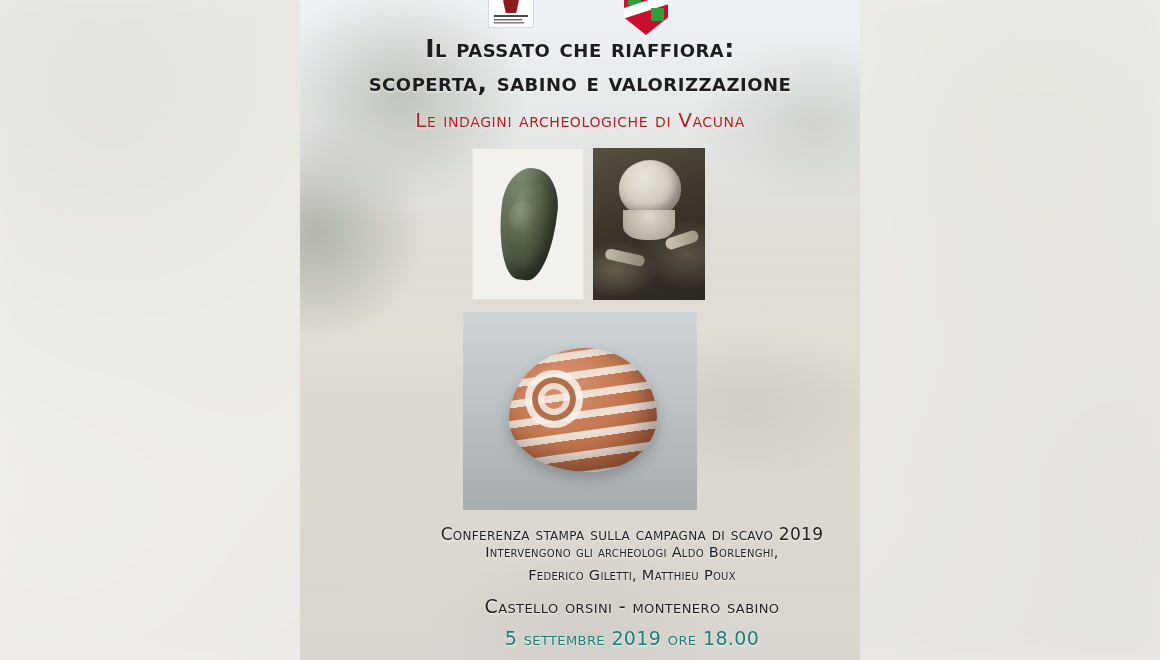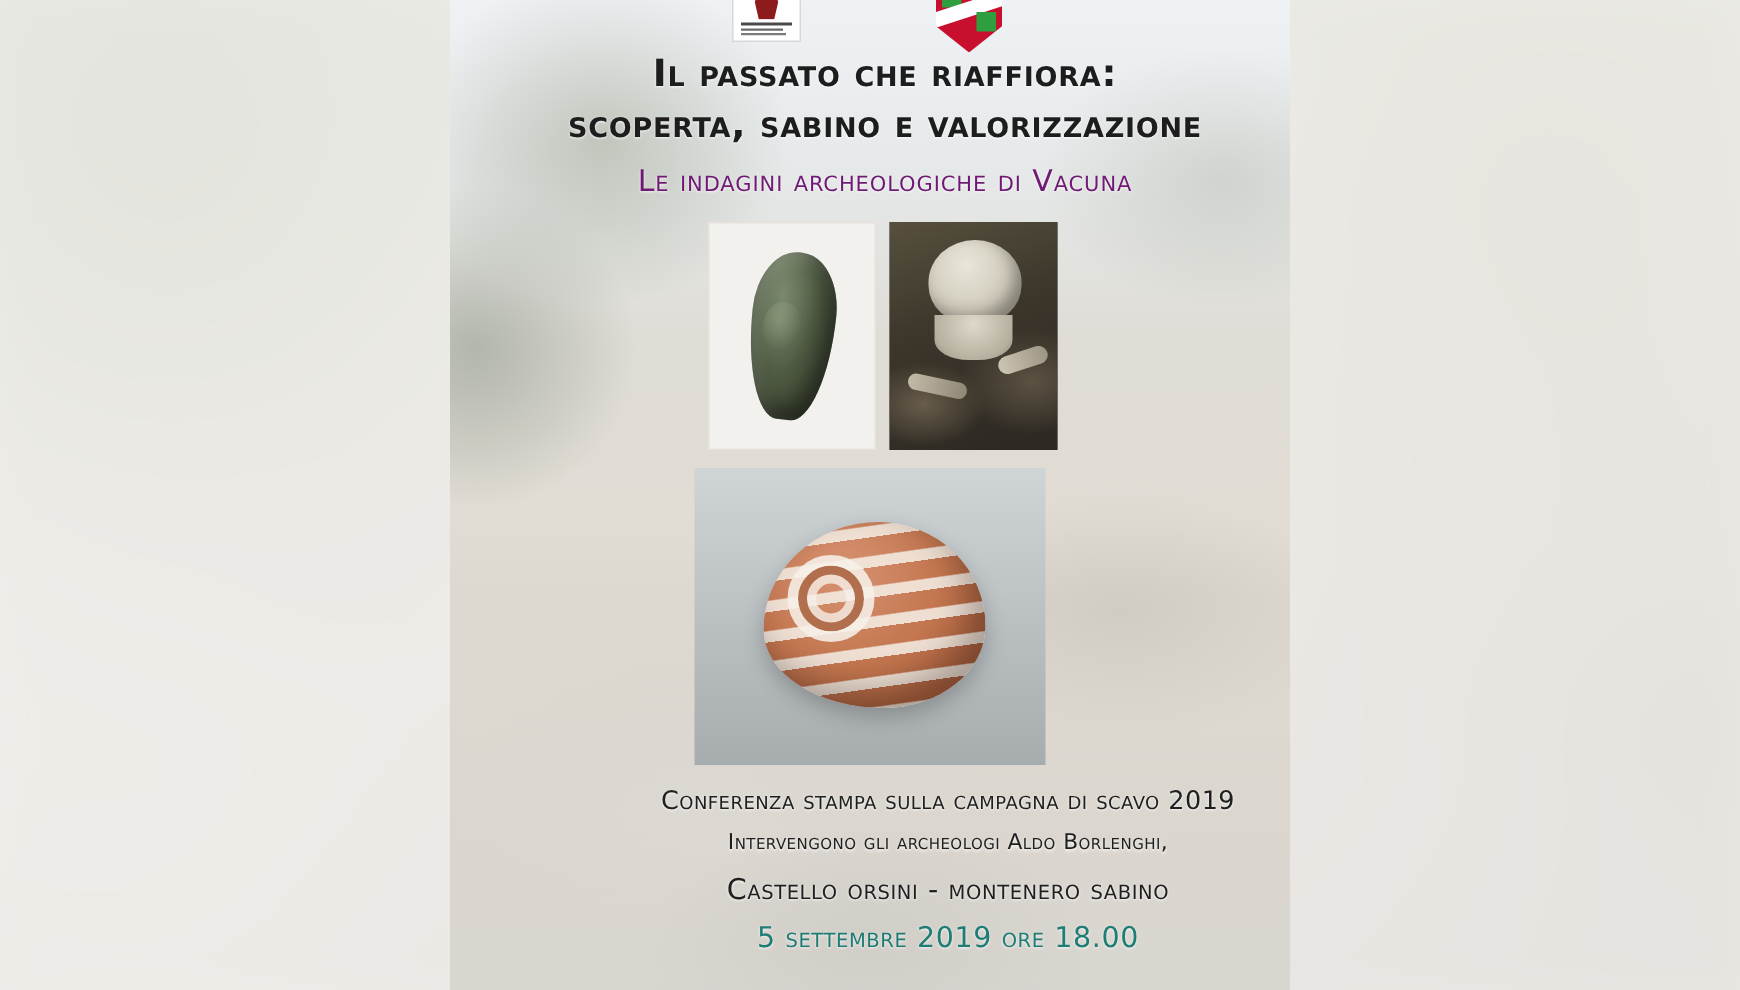--- a/index.html
+++ b/index.html
@@ -135,42 +135,42 @@
   }
   .logo-comune .shield .g2 {
     position: absolute; right: 4px; bottom: 14px;
     width: 13px; height: 13px; background: #2f9e3e;
   }
 
   
   .title-block {
     position: absolute;
     top: 32px;
-    left: 10px;
+    left: 0;
     width: 560px;
     text-align: center;
     color: #1d1d1d;
   }
   .title-line1, .title-line2 {
     font-family: "DejaVu Sans", sans-serif;
     font-weight: bold;
     font-size: 25px;
     letter-spacing: 0.5px;
     font-variant: small-caps;
     line-height: 34px;
     text-shadow: 0 1px 2px rgba(255,255,255,0.8);
   }
   .title-line2 { text-transform: none; }
   .subtitle {
     margin-top: 8px;
     font-family: "DejaVu Sans", sans-serif;
     font-size: 20px;
     font-variant: small-caps;
     letter-spacing: 0.6px;
-    color: #701a75;
+    color: #b91c1c;
     text-shadow: 0 1px 2px rgba(255,255,255,0.8);
   }
 
   
   .img-stone {
     position: absolute;
     left: 172px; top: 148px;
     width: 112px; height: 152px;
     background: #f3f1ee;
     border: 1px solid #e6e2dc;
@@ -277,21 +277,20 @@
     color: #1f1f1f;
   }
   .conf-line {
     font-family: "DejaVu Sans", sans-serif;
     font-size: 17px;
     font-variant: small-caps;
     letter-spacing: 0.3px;
     text-shadow: 0 1px 2px rgba(255,255,255,0.85);
   }
   .speakers1, .speakers2 {
-    margin-top: 10px;
     font-family: "DejaVu Sans", sans-serif;
     font-size: 14.5px;
     font-variant: small-caps;
     letter-spacing: 0.3px;
     text-shadow: 0 1px 2px rgba(255,255,255,0.85);
   }
   .speakers2 { margin-top: 7px; }
   .venue {
     margin-top: 12px;
     font-family: "DejaVu Sans", sans-serif;
@@ -359,18 +358,19 @@
     </div>
 
     <div class="img-vase">
       <div class="pot"></div>
       <div class="spiral"></div>
     </div>
 
     <div class="bottom-block">
       <div class="conf-line">Conferenza stampa sulla campagna di scavo 2019</div>
       <div class="speakers1">Intervengono gli archeologi Aldo Borlenghi,</div>
+      <div class="speakers2">Federico Giletti, Matthieu Poux</div>
       <div class="venue">Castello orsini - montenero sabino</div>
       <div class="datetime">5 settembre 2019 ore 18.00</div>
     </div>
 
   </div>
 </div>
 
 </body></html>

